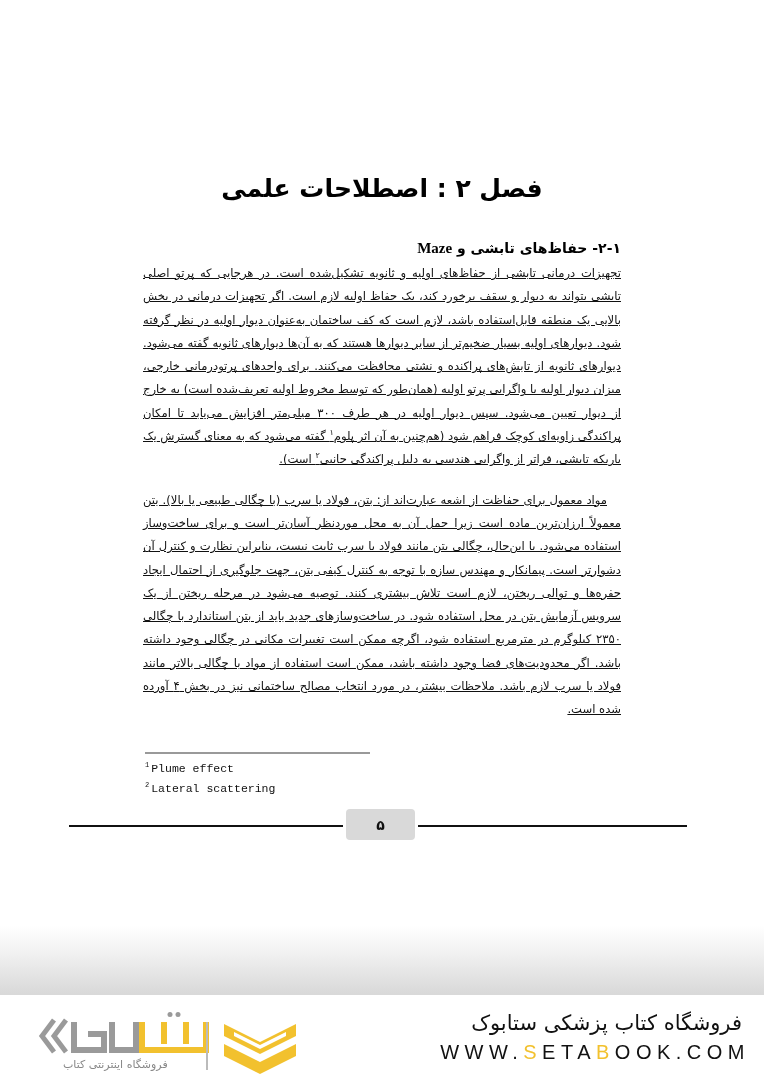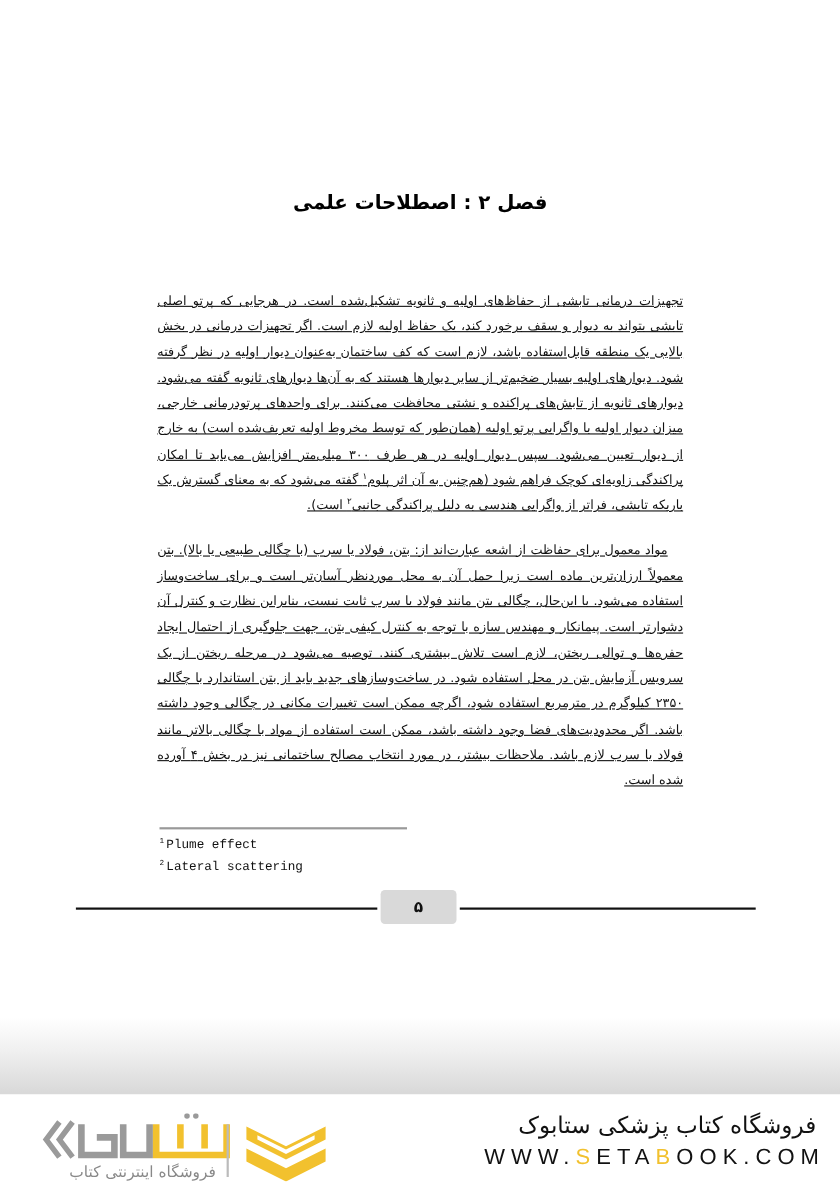--- a/index.html
+++ b/index.html
@@ -9,21 +9,21 @@
       font-family: "DejaVu Sans", sans-serif;
       color: #111;
     }
     .page {
       position: absolute; left: 0; top: 0; width: 764px; height: 995px;
       background: linear-gradient(to bottom, #ffffff 0px, #ffffff 925px, #f0f0f0 955px, #d9d9d9 993px);
     }
     .chapter-title {
       position: absolute; top: 174px; left: 0; width: 764px;
       text-align: center; direction: rtl;
-      font-size: 18px; font-weight: bold; color: #000;
+      font-size: 25px; font-weight: bold; color: #000;
       letter-spacing: 0;
     }
     .section-heading {
       position: absolute; top: 240px; right: 143px;
       direction: rtl; font-size: 14px; font-weight: bold; color: #000;
       font-family: "DejaVu Sans", sans-serif;
     }
     .section-heading .latin { font-family: "Liberation Serif", serif; font-size: 15px; }
     .body-text {
       position: absolute; top: 262px; left: 143px; width: 478px;
@@ -65,33 +65,38 @@
       position: absolute; right: 14px; top: 1041px;
       font-family: "Liberation Sans", sans-serif; font-size: 20px;
       letter-spacing: 5.5px; color: #111;
     }
     .store-url .accent { color: #f2c12e; }
     .logo {
       position: absolute; left: 36px; top: 1012px; width: 262px; height: 62px;
     }
     .logo-text {
       position: absolute; left: 63px; top: 1058px; direction: rtl;
-      font-size: 14px; color: #888;
+      font-size: 11px; color: #888;
     }
     .logo-divider {
       position: absolute; left: 206px; top: 1022px; width: 2px; height: 48px; background: #bbb;
     }
   </style>
 </head>
 <body>
 
 <div class="page">
 
   <div class="chapter-title">فصل ۲ : اصطلاحات علمی</div>
 
+  <div class="section-heading">
+    <span>۲-۱-</span>
+    <span>حفاظ‌های تابشی و</span>
+    <span class="latin">Maze</span>
+  </div>
 
   <div class="body-text">
     <p><span>تجهیزات درمانی تابشی از حفاظ‌های اولیه و ثانویه تشکیل‌شده است. در هرجایی که پرتو اصلی تابشی بتواند به دیوار و سقف برخورد کند، یک حفاظ اولیه لازم است. اگر تجهیزات درمانی در بخش بالایی یک منطقه قابل‌استفاده باشد، لازم است که کف ساختمان به‌عنوان دیوار اولیه در نظر گرفته شود. دیوارهای اولیه بسیار ضخیم‌تر از سایر دیوارها هستند که به آن‌ها دیوارهای ثانویه گفته می‌شود. دیوارهای ثانویه از تابش‌های پراکنده و نشتی محافظت می‌کنند. برای واحدهای پرتودرمانی خارجی، میزان دیوار اولیه با واگرایی پرتو اولیه (همان‌طور که توسط مخروط اولیه تعریف‌شده است) به خارج از دیوار تعیین می‌شود. سپس دیوار اولیه در هر طرف ۳۰۰ میلی‌متر افزایش می‌یابد تا امکان پراکندگی زاویه‌ای کوچک فراهم شود (هم‌چنین به آن اثر پلوم</span><sup>۱</sup><span> گفته می‌شود که به معنای گسترش یک باریکه تابشی، فراتر از واگرایی هندسی به دلیل پراکندگی جانبی</span><sup>۲</sup><span> است).</span></p>
     <p class="indent">مواد معمول برای حفاظت از اشعه عبارت‌اند از: بتن، فولاد یا سرب (با چگالی طبیعی یا بالا). بتن معمولاً ارزان‌ترین ماده است زیرا حمل آن به محل موردنظر آسان‌تر است و برای ساخت‌وساز استفاده می‌شود. با این‌حال، چگالی بتن مانند فولاد یا سرب ثابت نیست، بنابراین نظارت و کنترل آن دشوارتر است. پیمانکار و مهندس سازه با توجه به کنترل کیفی بتن، جهت جلوگیری از احتمال ایجاد حفره‌ها و توالی ریختن، لازم است تلاش بیشتری کنند. توصیه می‌شود در مرحله ریختن از یک سرویس آزمایش بتن در محل استفاده شود. در ساخت‌وسازهای جدید باید از بتن استاندارد با چگالی ۲۳۵۰ کیلوگرم در مترمربع استفاده شود، اگرچه ممکن است تغییرات مکانی در چگالی وجود داشته باشد. اگر محدودیت‌های فضا وجود داشته باشد، ممکن است استفاده از مواد با چگالی بالاتر مانند فولاد یا سرب لازم باشد. ملاحظات بیشتر، در مورد انتخاب مصالح ساختمانی نیز در بخش ۴ آورده شده است.</p>
   </div>
 
   <div class="fn-rule"></div>
   <div class="footnotes">
     <div><sup>1</sup><span>Plume effect</span></div>
     <div><sup>2</sup><span>Lateral scattering</span></div>

